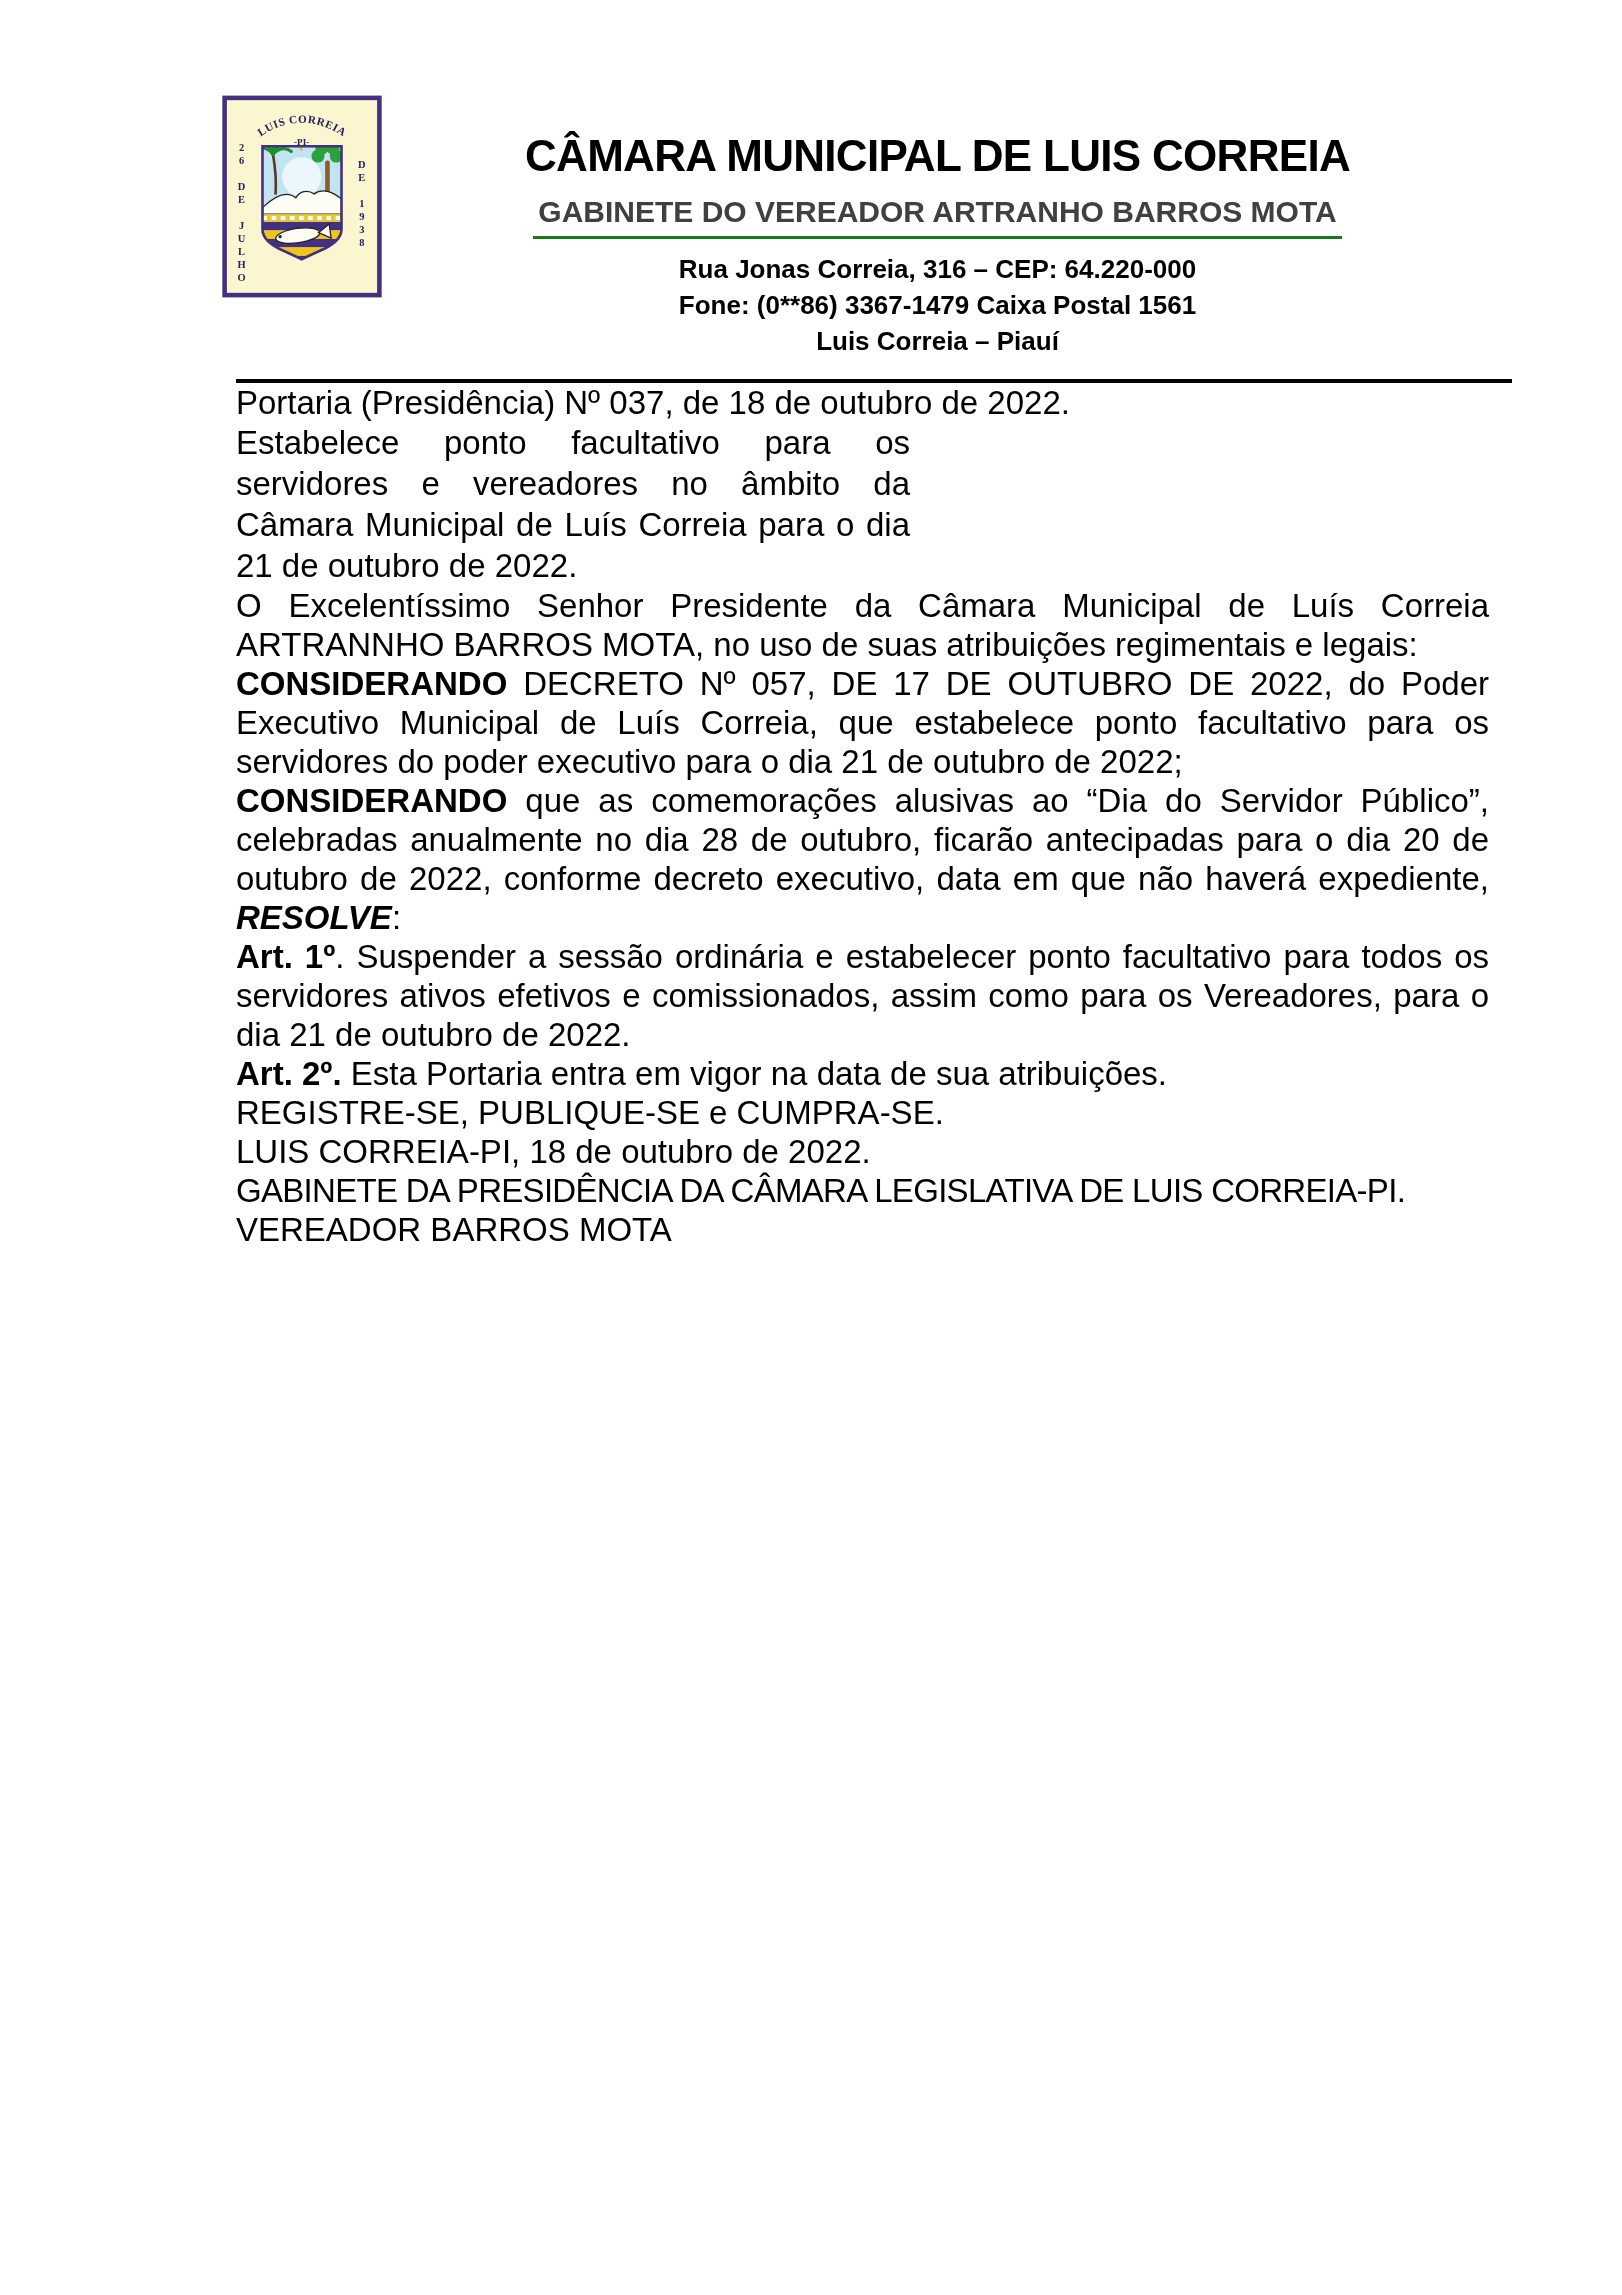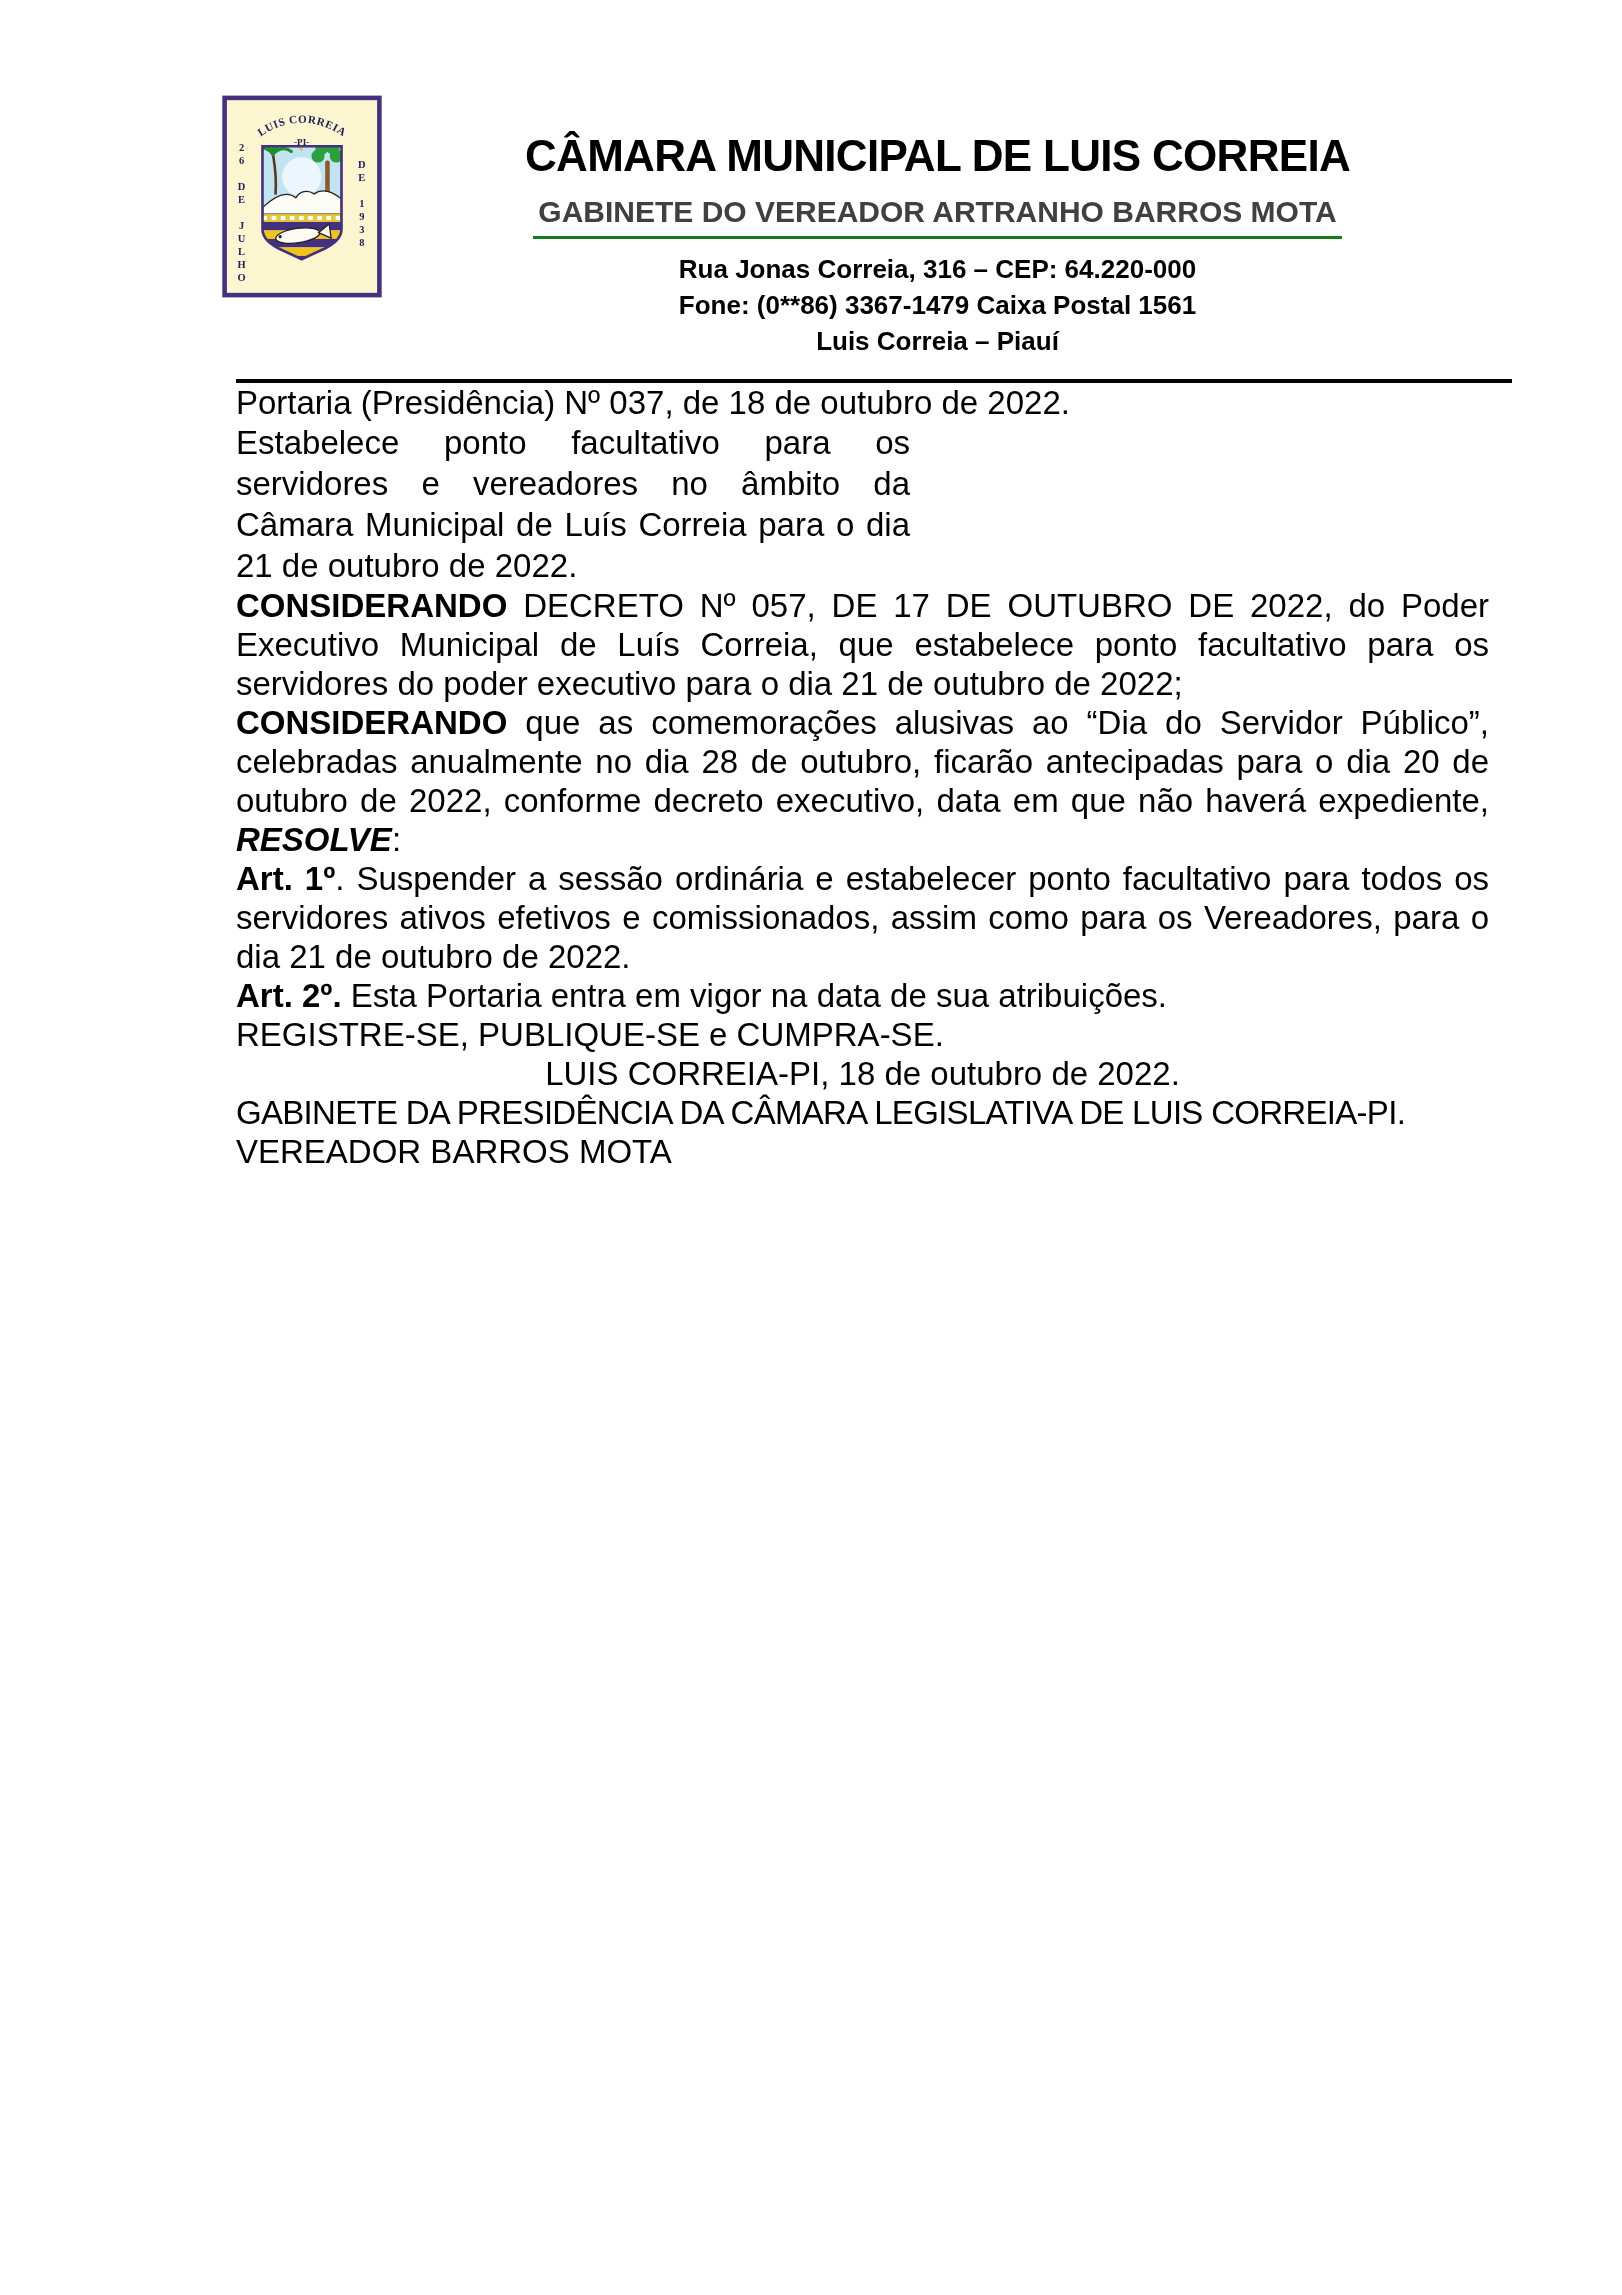--- a/index.html
+++ b/index.html
@@ -68,21 +68,21 @@
   .bi { font-weight: bold; font-style: italic; }
 
   .p-portaria  { margin-top: 23px;  text-align: left; }
   .p-ementa    { margin-top: 43px; margin-left: 589px; width: 674px; line-height: 41px; }
   .p-preamble  { margin-top: 65px; }
   .p-c1        { margin-top: 13px; }
   .p-c2        { margin-top: 11.8px; }
   .p-art1      { margin-top: 71px; }
   .p-art2      { margin-top: 23px;  text-align: left; }
   .p-registre  { margin-top: 56px;  text-align: left; }
-  .p-dateline  { margin-top: 69px; margin-left: 589px; text-align: center; white-space: nowrap; }
+  .p-dateline  { margin-top: 69px; margin-left: 589px; text-align: left; white-space: nowrap; }
   .p-gabinete  { margin-top: 62px;  text-align: left; white-space: nowrap; letter-spacing: -0.7px; }
   .p-signature { margin-top: 10.5px;  text-align: left; }
 
   .crest-text { font-family: "Liberation Serif", serif; font-weight: bold; fill: #23205E; }
   .vtext { writing-mode: vertical-rl; text-orientation: upright; }
 </style>
 </head>
 <body>
 
 <div class="page">
@@ -167,20 +167,21 @@
   </div>
 
   <div class="divider"></div>
 
   <div class="content">
 
     <p class="p-portaria">Portaria (Presidência) Nº 037, de 18 de outubro de 2022.</p>
 
     <p class="p-ementa">Estabelece ponto facultativo para os servidores e vereadores no âmbito da Câmara Municipal de Luís Correia para o dia 21 de outubro de 2022.</p>
 
+    <p class="p-preamble">O Excelentíssimo Senhor Presidente da Câmara Municipal de Luís Correia ARTRANNHO BARROS MOTA, no uso de suas atribuições regimentais e legais:</p>
 
     <p class="p-c1">
       <span class="b">CONSIDERANDO</span><span> DECRETO Nº 057, DE 17 DE OUTUBRO DE 2022, do Poder Executivo Municipal de Luís Correia, que estabelece ponto facultativo para os servidores do poder executivo para o dia 21 de outubro de 2022;</span>
     </p>
 
     <p class="p-c2">
       <span class="b">CONSIDERANDO</span><span> que as comemorações alusivas ao “Dia do Servidor Público”, celebradas anualmente no dia 28 de outubro, ficarão antecipadas para o dia 20 de outubro de 2022, conforme decreto executivo, data em que não haverá expediente, </span><span class="bi">RESOLVE</span><span>:</span>
     </p>
 
     <p class="p-art1">

